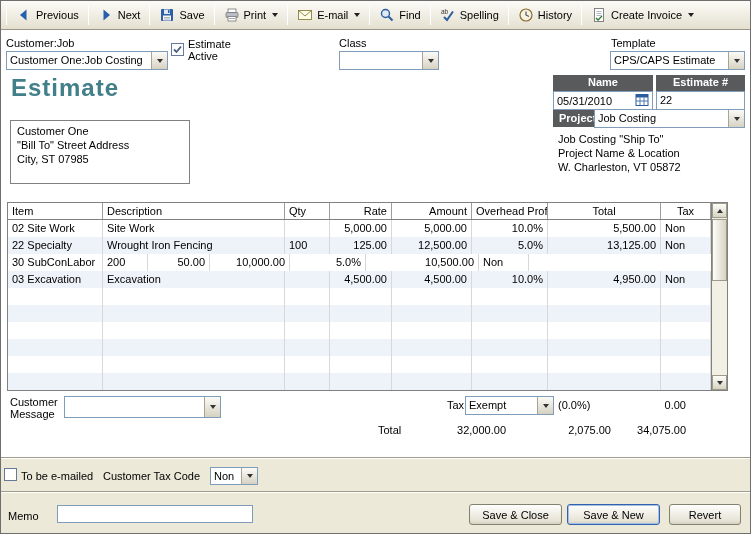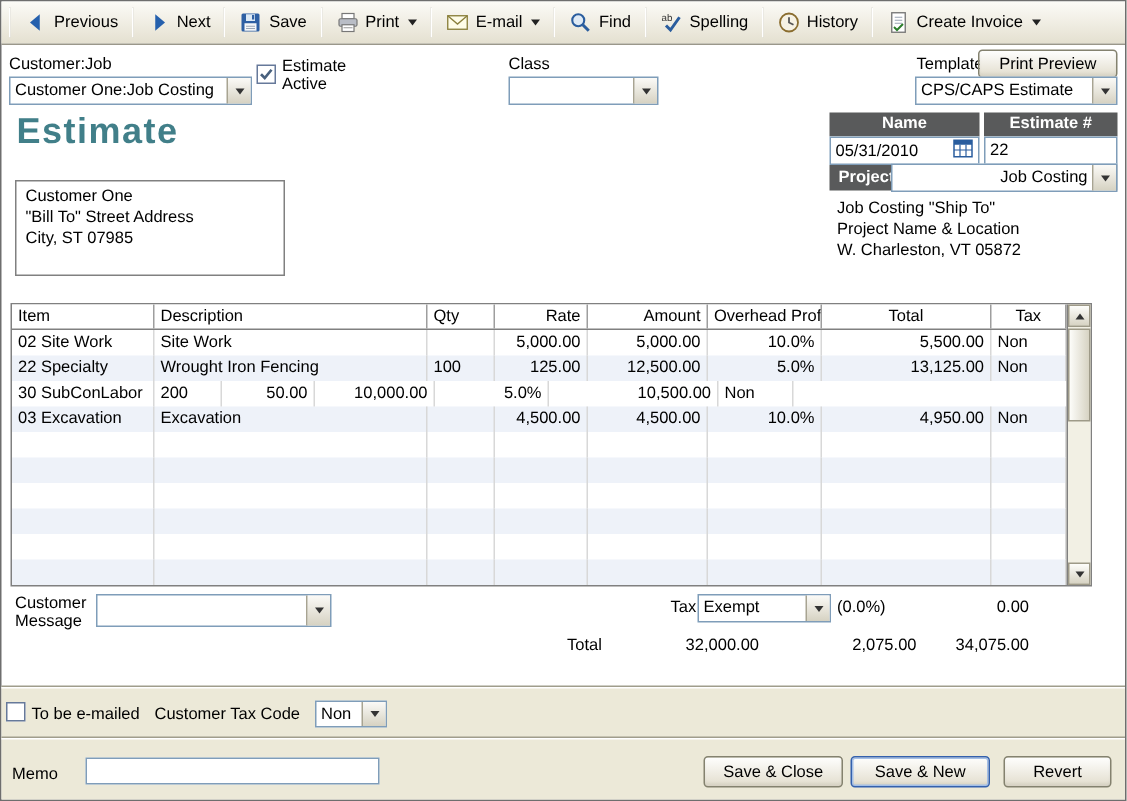--- a/index.html
+++ b/index.html
@@ -165,23 +165,20 @@
 
   <div class="lbl" style="left:339px; top:37px;">Class</div>
   <div class="combo" style="left:339px; top:51px; width:100px;">
     <div class="cval"></div>
     <div class="cbtn">
         <span class="tri-dn"></span>
       </div>
   </div>
 
   <div class="lbl" style="left:611px; top:37px;">Template</div>
-  <div class="btn" style="left:652px; top:33px; width:93px; height:19px;">
-    <span>Print Preview</span>
-  </div>
   <div class="combo" style="left:610px; top:51px; width:135px;">
     <div class="cval">CPS/CAPS Estimate</div>
     <div class="cbtn">
         <span class="tri-dn"></span>
       </div>
   </div>
 
   <div class="title">Estimate</div>
 
   <div class="darkhdr" style="left:10px; top:103px; width:180px; height:20px;margin-top:30px;">Bill To:</div>
@@ -202,21 +199,21 @@
           <line x1="5" y1="4.5" x2="5" y2="12" stroke="#2a5d9e" stroke-width="0.8"></line>
           <line x1="9" y1="4.5" x2="9" y2="12" stroke="#2a5d9e" stroke-width="0.8"></line>
           <line x1="1" y1="8" x2="13" y2="8" stroke="#2a5d9e" stroke-width="0.8"></line>
         </svg></span>
   </div>
   <div class="field" style="left:656px; top:91px; width:89px; height:19px;">
     <span>22</span>
   </div>
 
   <div class="darkhdr" style="left:553px; top:110px; width:192px; height:17px; overflow:hidden;">Project Name</div>
-  <div class="combo" style="left:594px; top:109px; width:151px; z-index:2;text-align:right;">
+  <div class="combo" style="left:594px; top:109px; width:151px; z-index:2;">
     <div class="cval">Job Costing</div>
     <div class="cbtn">
         <span class="tri-dn"></span>
       </div>
   </div>
 
   <div class="shipto" style="left:558px; top:132px;">
     <div>Job Costing "Ship To"</div>
     <div>Project Name &amp; Location</div>
     <div>W. Charleston, VT 05872</div>

